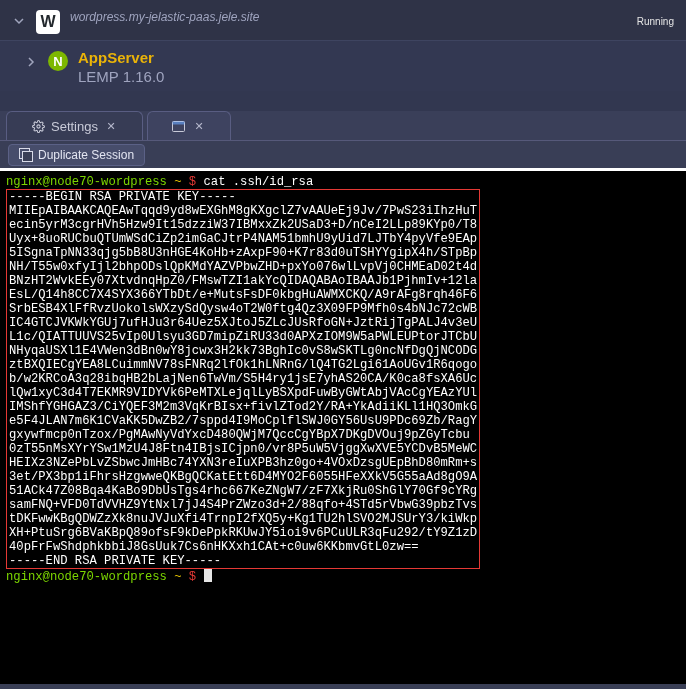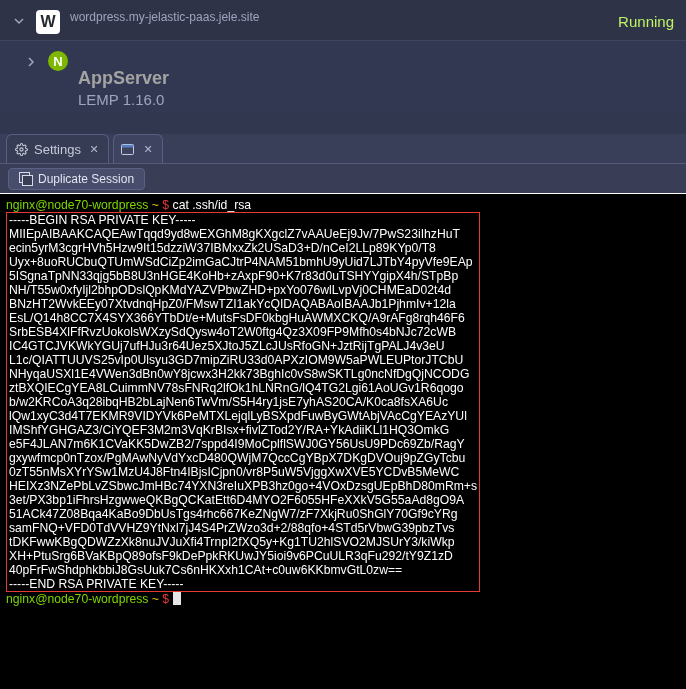--- a/index.html
+++ b/index.html
@@ -47,24 +47,25 @@
   .env-texts { flex: 1; }
   .env-title {
     color: #e6e7ef;
     font-size: 14px;
     font-weight: 600;
   }
   .env-sub {
     color: #9fa4bf;
     font-size: 12px;
     margin-top: 2px;
+    font-style: italic;
   }
   .env-status {
-    color: #bef264;
-    font-size: 15px;
+    color: #e5e5e5;
+    font-size: 10px;
     align-self: center;
   }
 
   .node-row {
     background: #333852;
     padding: 8px 12px 6px 24px;
     display: flex;
     align-items: flex-start;
     gap: 10px;
   }
@@ -75,39 +76,39 @@
     border-radius: 50%;
     color: #fff;
     display: inline-flex;
     align-items: center;
     justify-content: center;
     font-weight: bold;
     font-size: 13px;
     margin-top: 2px;
   }
   .node-texts { flex: 1; }
-  .node-title { color: #a3a3a3; font-size: 18px; font-weight: 600; margin-top: 19px; }
+  .node-title { color: #eab308; font-size: 15px; font-weight: 600; }
   .node-sub { color: #9fa4bf; font-size: 15px; margin-top: 2px; }
 
   .gap-bar { height: 20px; background: #323750; }
 
   
   .tab-strip {
     background: #3a3f59;
     display: flex;
     align-items: stretch;
     height: 30px;
     border-bottom: 1px solid #56597a;
     padding-left: 6px;
   }
   .tab {
     display: inline-flex;
     align-items: center;
     gap: 6px;
-    padding: 0 7px;
+    padding: 0 24px;
     border: 1px solid #595d82;
     border-bottom: none;
     border-top-left-radius: 6px;
     border-top-right-radius: 6px;
     margin-right: 4px;
     background: #3e4360;
     color: #d9dbe8;
     font-size: 13px;
     cursor: pointer;
     position: relative;
@@ -128,21 +129,21 @@
     display: inline-flex; align-items:center; justify-content:center;
   }
 
   
   .toolbar {
     background: #393e56;
     height: 30px;
     display: flex;
     align-items: center;
     padding: 0 8px;
-    border-bottom: 1px solid #ffffff;
+    border-bottom: 3px solid #ffffff;
   }
   .toolbtn {
     display: inline-flex;
     align-items: center;
     gap: 6px;
     background: #474d6b;
     border: 1px solid #5b6186;
     border-radius: 4px;
     padding: 3px 10px;
     color: #e3e5f1;
@@ -160,21 +161,21 @@
     width: 9px; height: 9px;
     border: 1px solid #d8dae8;
     background: transparent;
   }
   .dup-icon::before { top: 0; left: 0; }
   .dup-icon::after { top: 3px; left: 3px; background:#393e56; }
 
   
   .terminal {
     background: #000;
-    font-family: Liberation Sans, sans-serif;
+    font-family: Liberation Mono, monospace;
     font-size: 12.2px;
     line-height: 14px;
     color: #fff;
     padding: 4px 6px 0 6px;
     height: calc(689px - 48px - 48px - 20px - 30px - 30px);
     overflow: hidden;
     white-space: pre;
     position: relative;
   }
   .prompt-user { color: #7cd700; }

